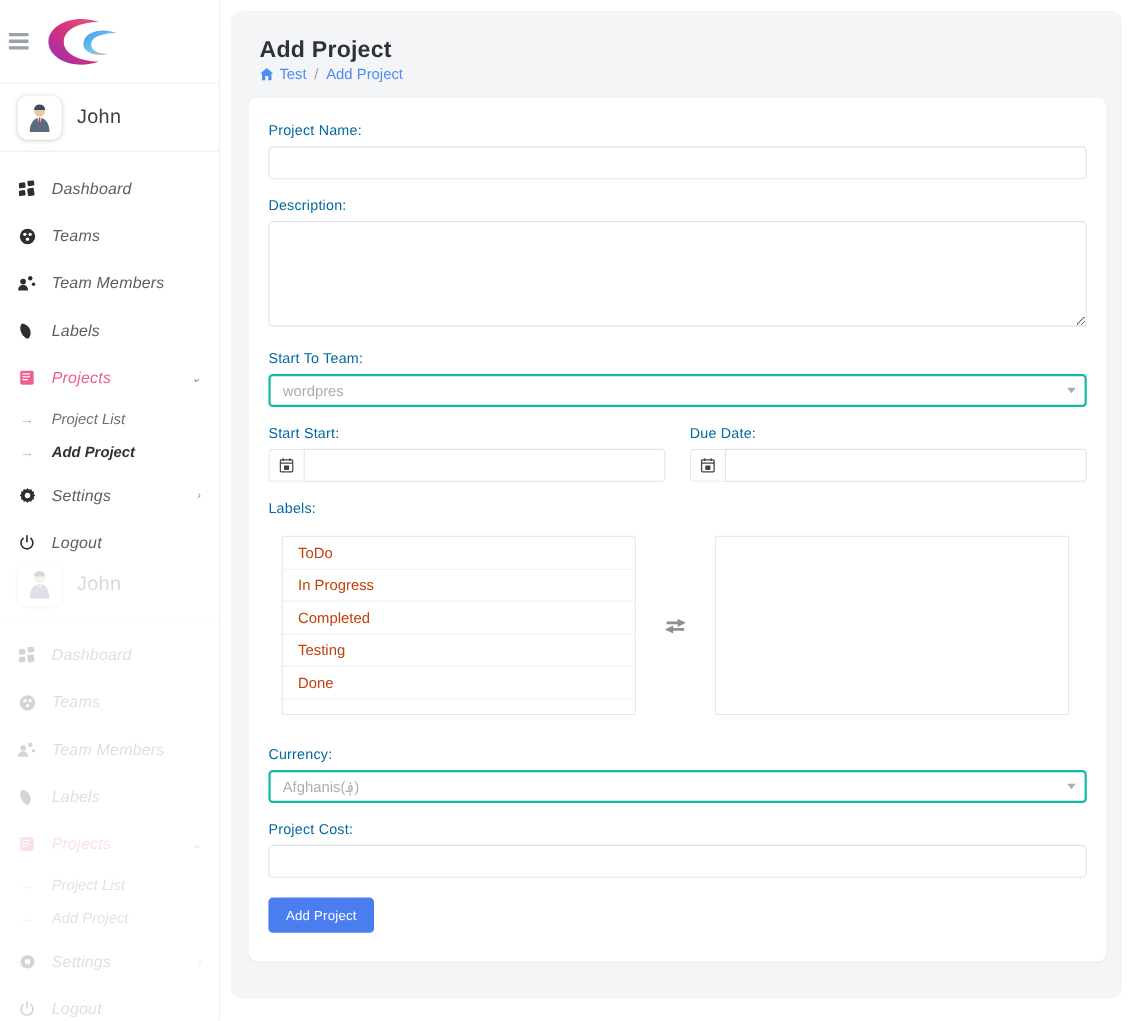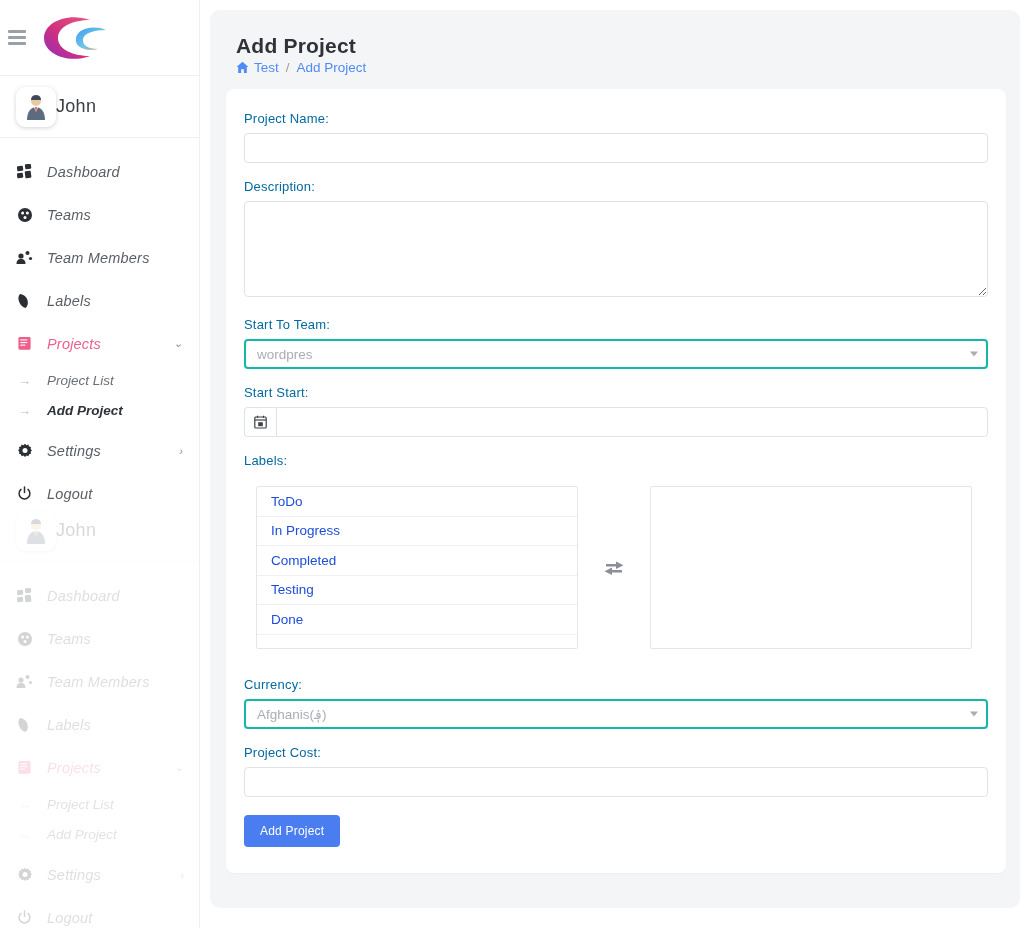--- a/index.html
+++ b/index.html
@@ -24,21 +24,21 @@
     height: 76px; display: flex; align-items: center; gap: 10px;
     padding: 0 12px 0 6px;
     border-bottom: 1px solid #edeff2;
   }
   .hamburger { width: 22px; display: flex; flex-direction: column; gap: 3px; cursor: pointer; padding: 4px 2px; }
   .hamburger i { display: block; height: 3px; background: #9aa0a8; border-radius: 1px; }
   .logo { width: 78px; height: 48px; position: relative; }
   .logo svg { display: block; }
 
   .user-row {
-    height: 62px; display: flex; align-items: center; gap: 0;
+    height: 62px; display: flex; align-items: center; gap: 14px;
     padding-left: 16px;
     border-bottom: 1px solid #edeff2;
   }
   .avatar {
     width: 40px; height: 40px; border-radius: 9px; background: #ffffff;
     box-shadow: 0 1px 4px rgba(0,0,0,.18);
     display: flex; align-items: center; justify-content: center; overflow: hidden;
   }
   .user-name { font-size: 18px; color: #3c4043; letter-spacing: .3px; }
 
@@ -121,21 +121,21 @@
   }
 
   .dual { display: flex; align-items: center; margin-top: 18px; }
   .listbox {
     border: 1px solid #e3e6ea; background: #fff; border-radius: 2px;
     width: 322px; height: 163px; overflow: hidden;
   }
   .listbox.right { width: 322px; }
   .list-opt {
     height: 29.5px; display: flex; align-items: center; padding-left: 14px;
-    font-size: 13.5px; color: #1d4ed8; border-bottom: 1px solid #eef0f3; cursor: pointer;
+    font-size: 13.5px; color: #c2410c; border-bottom: 1px solid #eef0f3; cursor: pointer;
   }
   .swap { width: 72px; display: flex; align-items: center; justify-content: center; color: #8b9097; }
   .spacer-right { width: 12px; }
 
   .btn-primary {
     background: #4a7df0; color: #fff; border: none; border-radius: 4px;
     font-size: 12px; padding: 9px 16px; cursor: pointer; margin-top: 18px;
     font-family: "Liberation Sans", sans-serif; letter-spacing: .2px;
   }
 </style>
@@ -420,20 +420,35 @@
                   <rect x="0.8" y="2" width="11.4" height="11" rx="1"></rect>
                   <line x1="0.8" y1="5" x2="12.2" y2="5"></line>
                   <line x1="3.5" y1="0.7" x2="3.5" y2="3"></line>
                   <line x1="9.5" y1="0.7" x2="9.5" y2="3"></line>
                   <rect x="4.2" y="7.2" width="4.6" height="4" fill="#3f4348" stroke="none"></rect>
                 </svg>
               </div>
               <input class="date-input" type="text" value="" style="">
             </div>
           </div>
+          <div class="col">
+            <div class="field-label">Due Date:</div>
+            <div class="date-group">
+              <div class="date-btn">
+                <svg width="13" height="14" viewBox="0 0 13 14" fill="none" stroke="#3f4348" stroke-width="1.2">
+                  <rect x="0.8" y="2" width="11.4" height="11" rx="1"></rect>
+                  <line x1="0.8" y1="5" x2="12.2" y2="5"></line>
+                  <line x1="3.5" y1="0.7" x2="3.5" y2="3"></line>
+                  <line x1="9.5" y1="0.7" x2="9.5" y2="3"></line>
+                  <rect x="4.2" y="7.2" width="4.6" height="4" fill="#3f4348" stroke="none"></rect>
+                </svg>
+              </div>
+              <input class="date-input" type="text" value="" style="">
+            </div>
+          </div>
         </div>
 
         <div class="gap"></div>
 
         <div class="field-label">Labels:</div>
 
         <div class="dual">
           <div class="spacer-right"></div>
           <div class="listbox">
             <div class="list-opt">ToDo</div>

